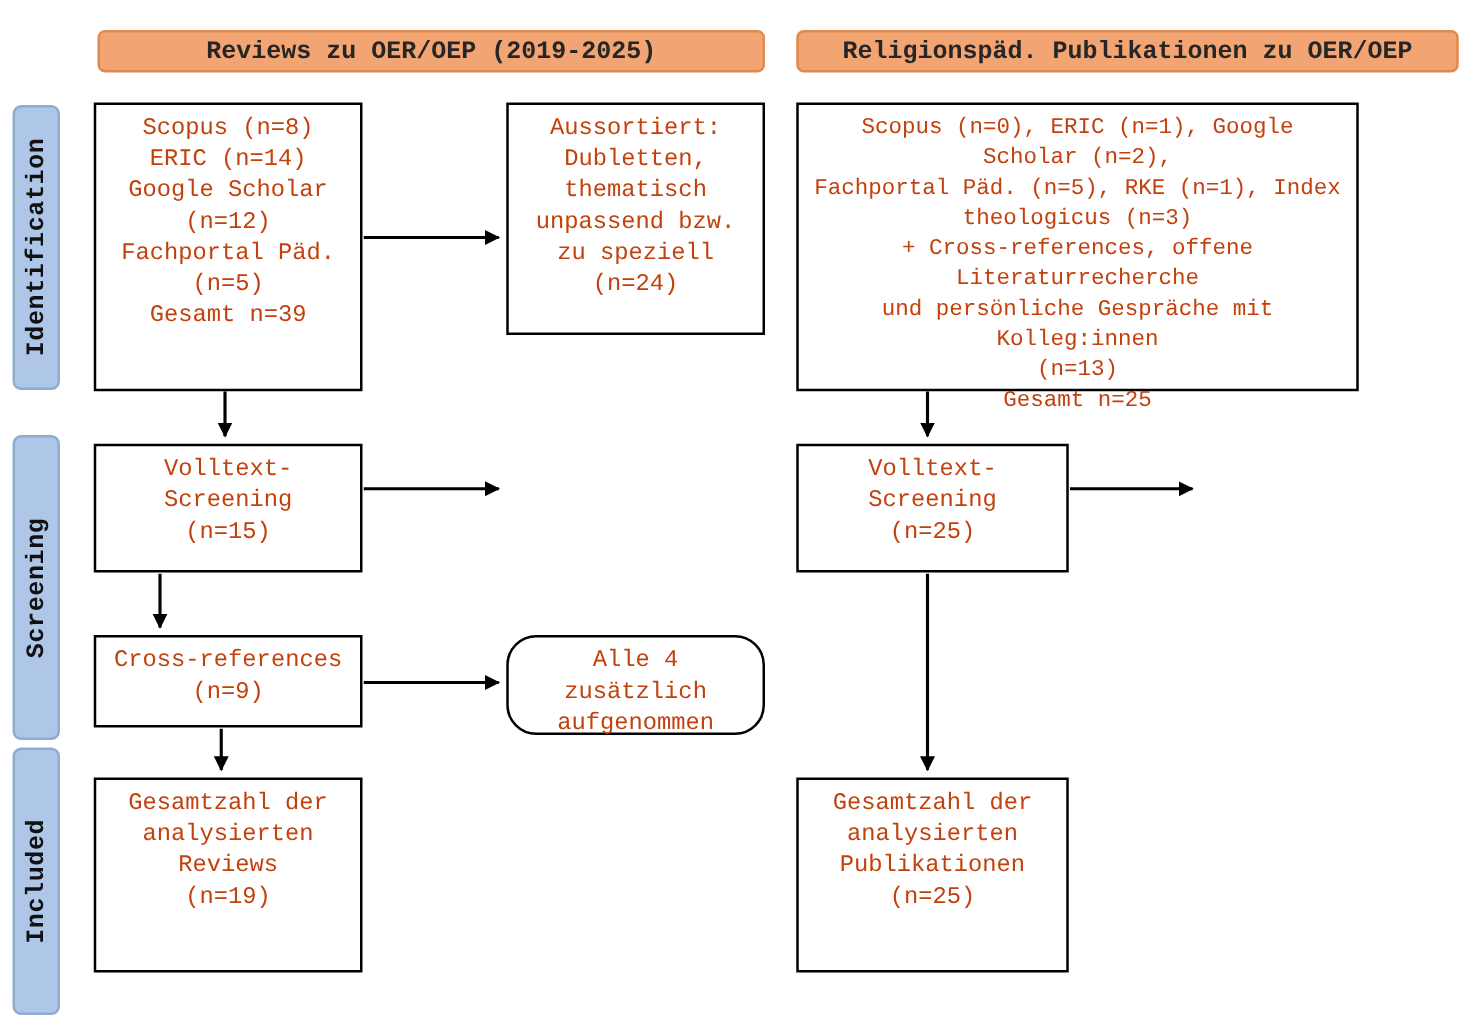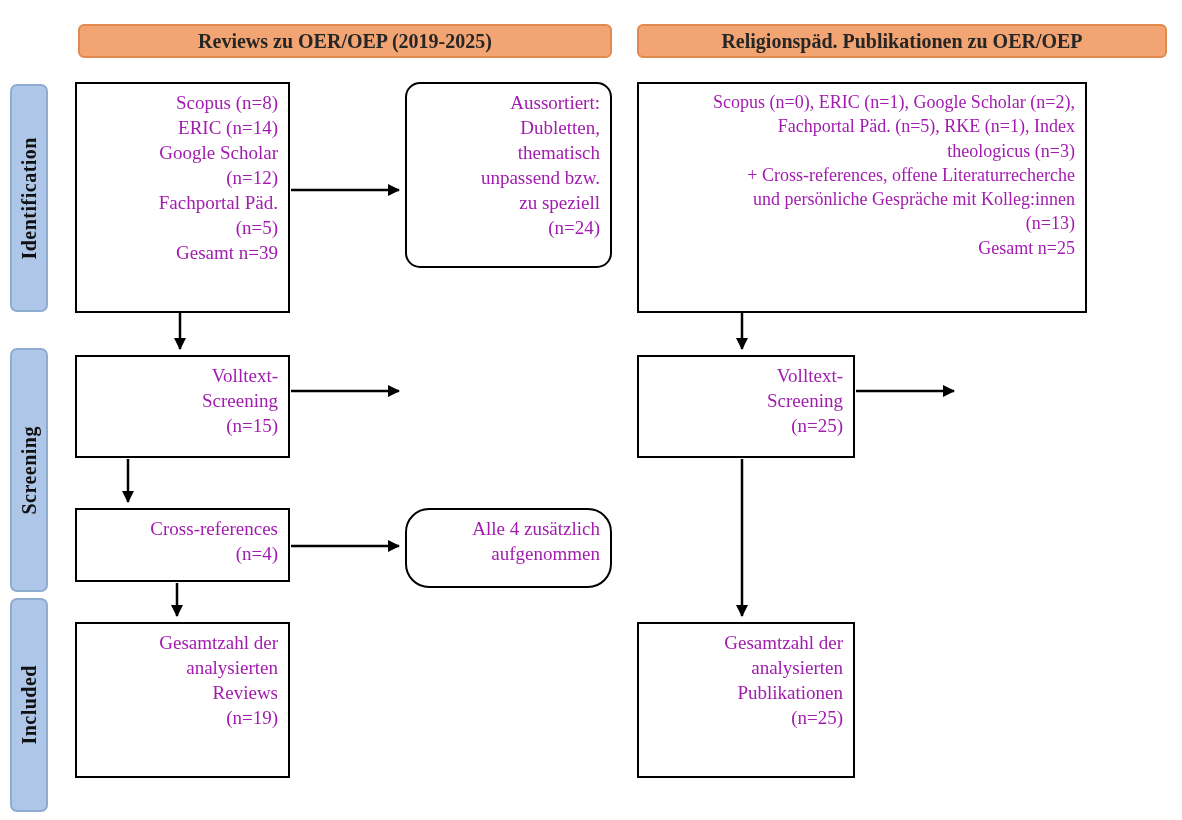--- a/index.html
+++ b/index.html
@@ -5,21 +5,21 @@
   html, body {
     margin: 0;
     padding: 0;
     background: #ffffff;
   }
   .canvas {
     position: relative;
     width: 1182px;
     height: 820px;
     background: #ffffff;
-    font-family: Liberation Serif, serif;
+    font-family: Liberation Mono, monospace;
     color: #1a1a1a;
     overflow: hidden;
   }
   .arrows {
     position: absolute;
     left: 0;
     top: 0;
     pointer-events: none;
   }
   .header-box {
@@ -56,22 +56,22 @@
   }
   .flow-box {
     position: absolute;
     background: #ffffff;
     border: 2.5px solid var(--box-border, #000000);
     box-sizing: border-box;
     padding: 6px 10px;
     font-size: 19px;
     line-height: 1.32;
     white-space: pre-line;
-    text-align: right;
-    color: #a21caf;
+    text-align: center;
+    color: #c2410c;
   }
   .flow-box.dense {
     font-size: 18px;
     line-height: 1.35;
   }
 </style>
 </head>
 <body>
 
 <div class="canvas">
@@ -106,31 +106,31 @@
     <span class="stage-label">Included</span>
   </div>
 
   <div class="flow-box" style="left:75px; top:82px; width:215px; height:231px;">Scopus (n=8)
 ERIC (n=14)
 Google Scholar
 (n=12)
 Fachportal Päd.
 (n=5)
 Gesamt n=39</div>
-  <div class="flow-box" style="left:405px; top:82px; width:207px; height:186px;border-radius:15px;">Aussortiert:
+  <div class="flow-box" style="left:405px; top:82px; width:207px; height:186px;">Aussortiert:
 Dubletten,
 thematisch
 unpassend bzw.
 zu speziell
 (n=24)</div>
   <div class="flow-box" style="left:75px; top:355px; width:215px; height:103px;">Volltext-
 Screening
 (n=15)</div>
   <div class="flow-box" style="left:75px; top:508px; width:215px; height:74px;">Cross-references
-(n=4)</div>
+(n=9)</div>
   <div class="flow-box" style="left:405px; top:508px; width:207px; height:80px;border-radius:24px;">Alle 4 zusätzlich
 aufgenommen</div>
   <div class="flow-box" style="left:75px; top:622px; width:215px; height:156px;">Gesamtzahl der
 analysierten
 Reviews
 (n=19)</div>
 
   <div class="flow-box dense" style="left:637px; top:82px; width:450px; height:231px;">Scopus (n=0), ERIC (n=1), Google Scholar (n=2),
 Fachportal Päd. (n=5), RKE (n=1), Index
 theologicus (n=3)

